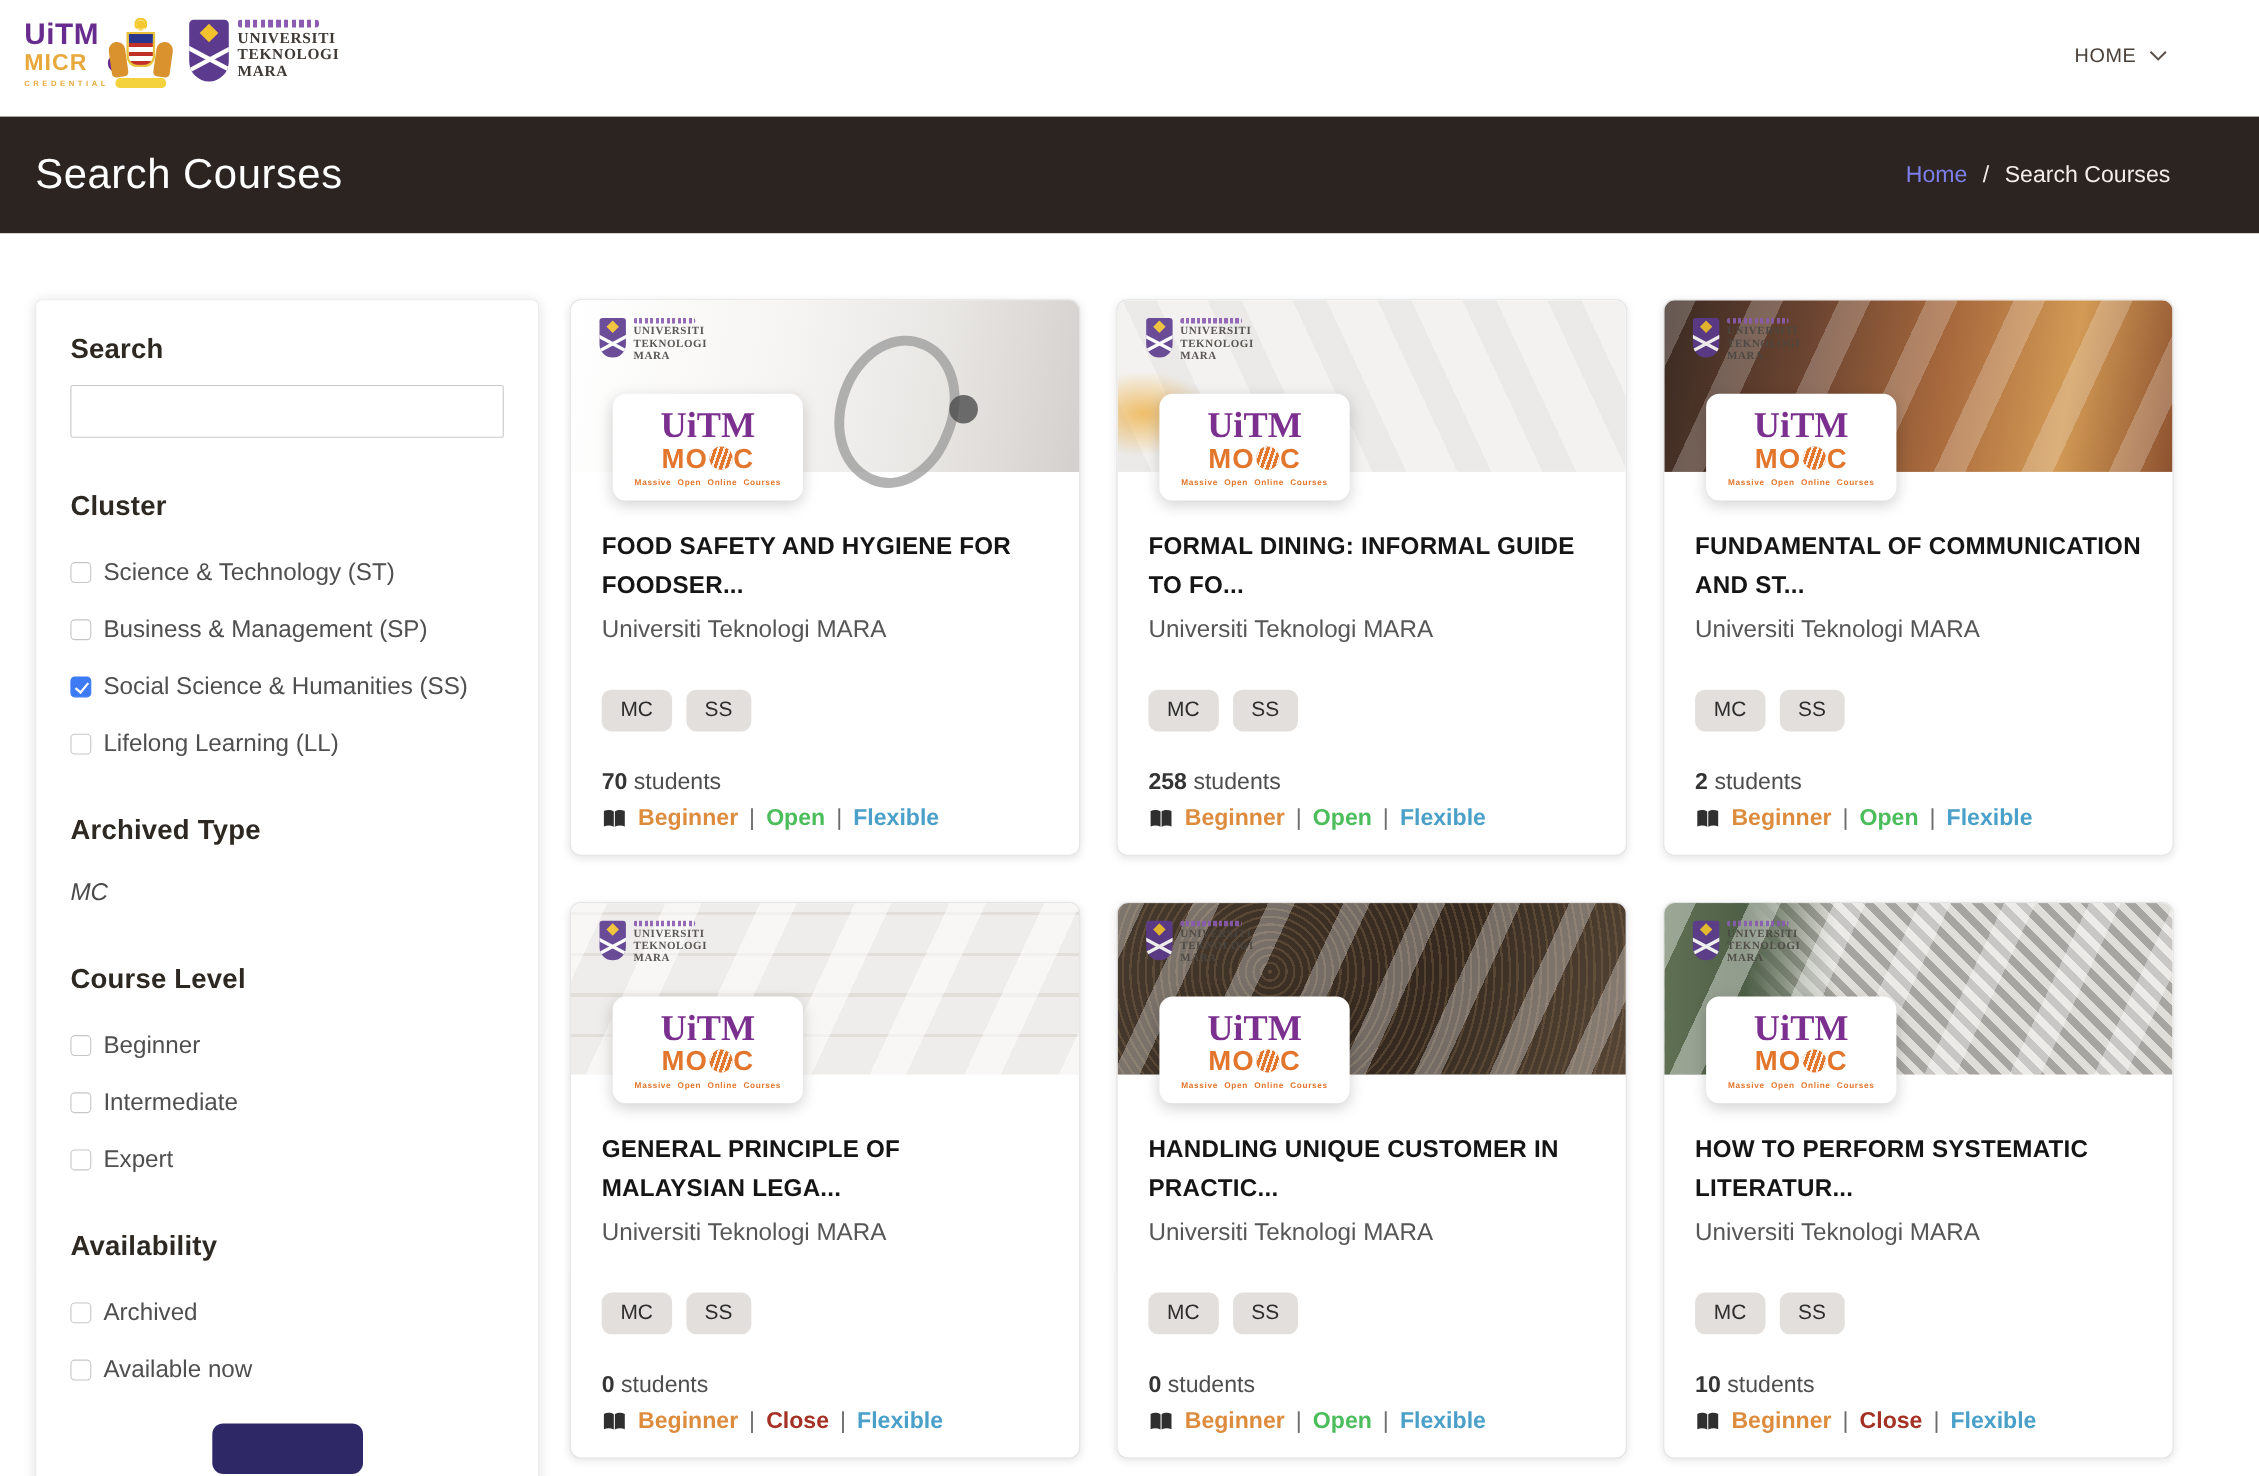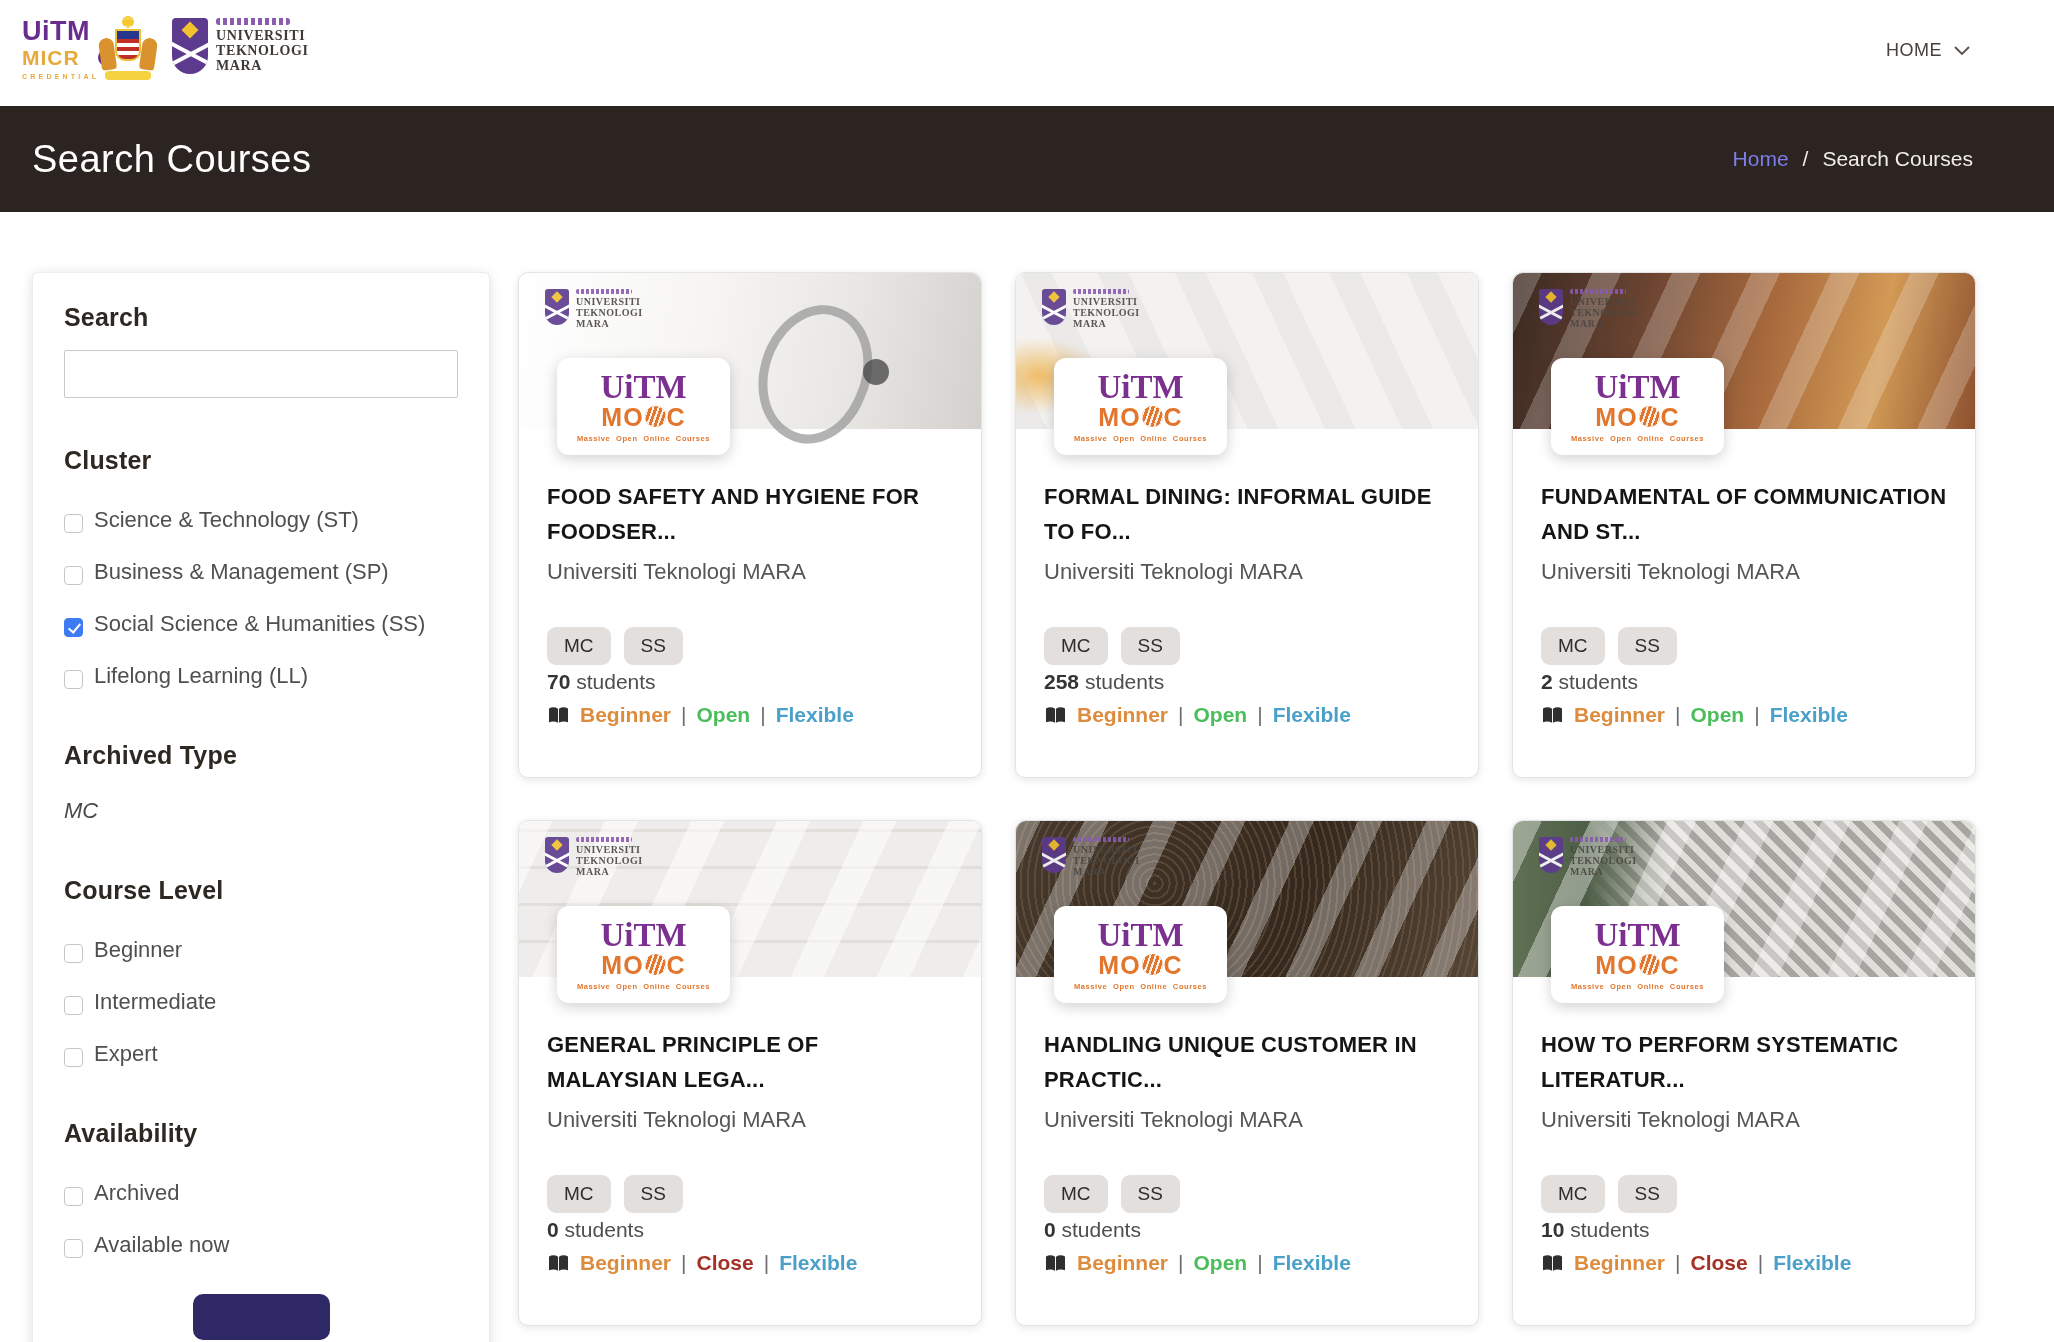--- a/index.html
+++ b/index.html
@@ -58,21 +58,21 @@
   
   .content{position:relative;height:1290px}
   .side-card{position:absolute;left:32px;top:60px;width:458px;height:1120px;
     background:#fff;border-radius:6px;border:1px solid #ececec;
     box-shadow:0 2px 12px rgba(0,0,0,.13);padding:30px 31px}
   .side-h{font-size:25px;font-weight:700;color:#2e2823;letter-spacing:.2px}
   .side-h.later{margin-top:48px}
   .side-h.lt{margin-top:52px}
   .search-input{margin-top:18px;width:100%;height:48px;border:1px solid #c9c9c9;border-radius:2px;
     font-size:20px;padding:0 12px;outline:none}
-  .chk-row{display:flex;align-items:flex-end;gap:11px;margin-top:26px;cursor:pointer}
+  .chk-row{display:flex;align-items:center;gap:11px;margin-top:26px;cursor:pointer}
   .chk-row.first{margin-top:32px}
   .chk{width:19px;height:19px;border:1px solid #c6c6c6;border-radius:4px;background:#fff;flex:0 0 auto;position:relative}
   .chk.on{background:var(--checkbox);border-color:var(--checkbox)}
   .chk.on::after{content:"";position:absolute;left:6px;top:2px;width:5px;height:10px;
     border:solid #fff;border-width:0 2.4px 2.4px 0;transform:rotate(40deg)}
   .chk-label{font-size:22px;color:#4f4f4f}
   .lt-value{margin-top:28px;font-size:22px;font-style:italic;color:#4a4a4a}
   .side-btn{display:block;margin:36px auto 0;width:137px;height:46px;background:var(--button);
     border:none;border-radius:10px;cursor:pointer}
 
@@ -125,21 +125,21 @@
   .swirl-o::before{content:"";position:absolute;inset:0;
     background:repeating-linear-gradient(115deg,transparent 0 3px,#fff 3px 5px);opacity:.9;transform:rotate(-6deg)}
   .mt{font-size:7.5px;font-weight:700;color:var(--mooc-orange);letter-spacing:.6px;word-spacing:3px;margin-top:4px}
   
   .card-body{padding:0 28px}
   .c-title{margin-top:50px;font-size:22px;line-height:35px;font-weight:700;color:#151515;
     letter-spacing:.2px;height:70px;overflow:hidden}
   .c-inst{margin-top:10px;font-size:22px;color:#565656}
   .c-badges{margin-top:42px;display:flex;gap:13px}
   .badge{background:var(--badge-bg);color:#2d2d2d;font-size:19px;padding:8px 17px;border-radius:9px}
-  .c-students{margin-top:5px;font-size:21px;color:#4e4e4e}
+  .c-students{margin-top:34px;font-size:21px;color:#4e4e4e}
   .c-students b{color:#343434;font-weight:700}
   .c-meta{margin-top:9px;display:flex;align-items:center;gap:10px;font-size:21px;font-weight:700}
   .book-icon{display:flex;align-items:center}
   .sep{color:#6d6d6d;font-weight:400}
   .st-beginner{color:var(--beginner)}
   .st-status.st-open{color:var(--open)}
   .st-status.st-close{color:var(--close)}
   .st-flex{color:var(--flexible)}
 </style>
 </head>

